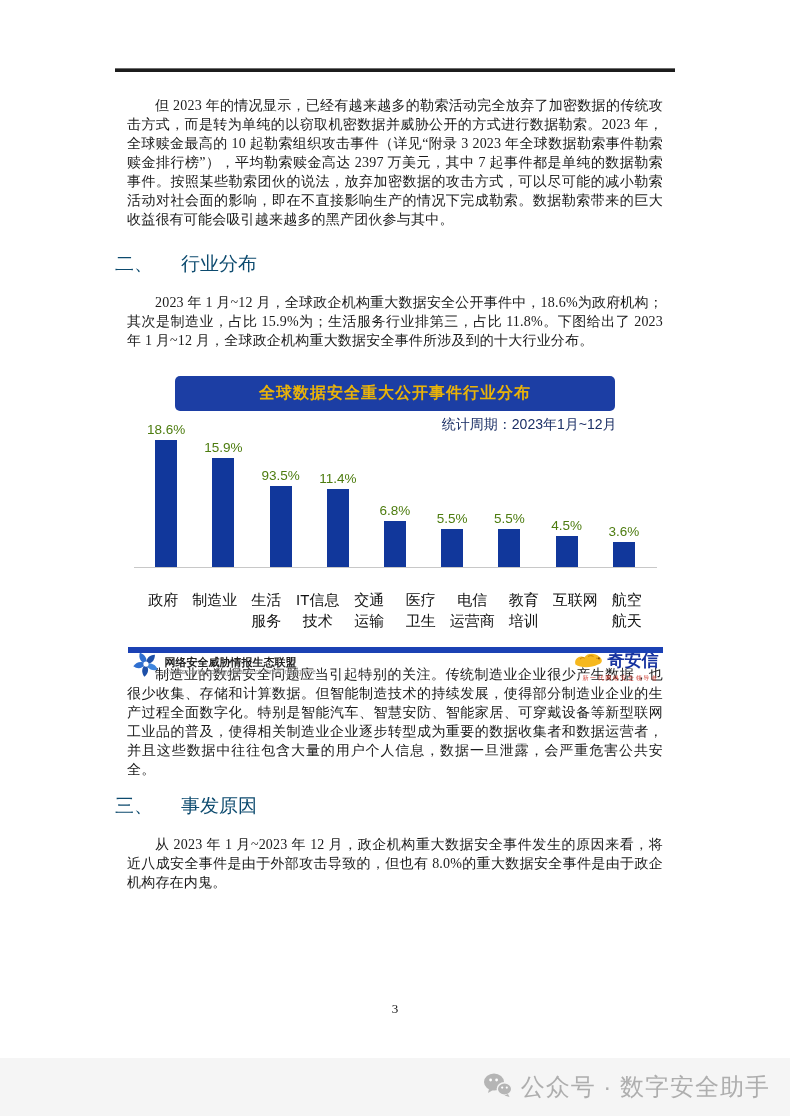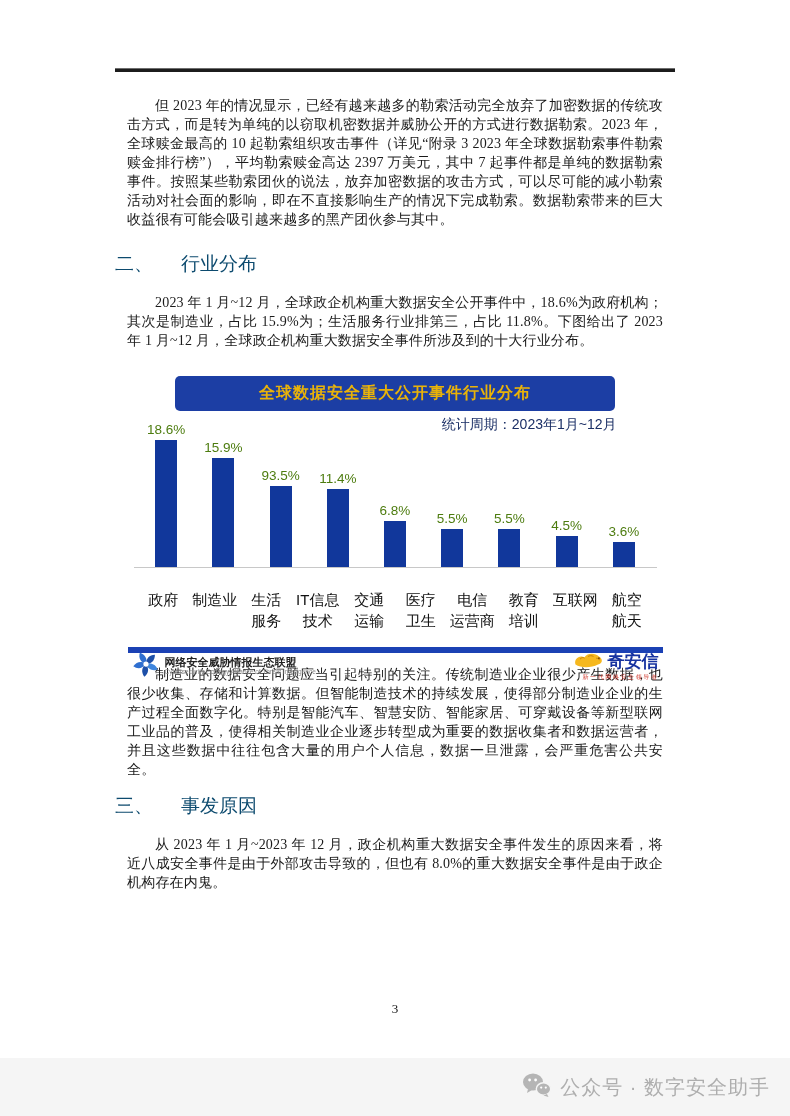--- a/index.html
+++ b/index.html
@@ -63,39 +63,39 @@
   }
   .chart-logos {
     display:flex; justify-content:space-between; align-items:center;
     height:28px; margin:2px 4px 0 4px;
   }
   .alliance { display:flex; align-items:center; gap:5px; }
   .alliance-text { display:flex; flex-direction:column; }
   .alliance-name { font-size:11px; font-weight:bold; color:#222; line-height:12px; }
   .alliance-sub { font-size:6.5px; color:#8a8a8a; line-height:8px; }
   .qax { display:flex; flex-direction:column; align-items:flex-end; }
-  .qax-top { display:flex; align-items:center; gap:2px; }
+  .qax-top { display:flex; align-items:center; gap:2px;font-family:Liberation Mono, monospace; }
   .qax-name { font-size:17px; font-weight:bold; color:#1733A0; line-height:18px; }
   .qax-tagline { font-size:6px; color:#d23b2f; letter-spacing:1.6px; line-height:8px; }
   .chart-bottom-strip {
     position:absolute; left:0; right:0; bottom:0; height:6px; background:#1B41B4;
   }
 
   
   .page-number {
     position:absolute; left:0; right:0; top:1001px; text-align:center;
     font-size:13px; color:#111;
   }
   .footer-strip {
     position:absolute; left:0; right:0; bottom:0; height:58px;
     background:#f5f5f5; display:flex; align-items:center;
     justify-content:flex-end; padding-right:20px; box-sizing:border-box;
     font-family:"Liberation Sans","DejaVu Sans",sans-serif;
   }
-  .footer-label { font-size:20px; color:#aeaeae; margin-left:8px; letter-spacing:1px; }
+  .footer-label { font-size:24px; color:#aeaeae; margin-left:8px; letter-spacing:1px; }
 </style>
 </head>
 <body>
 
 <div class="page">
 
   <div class="header-rule"></div>
 
   <div class="content">
 

